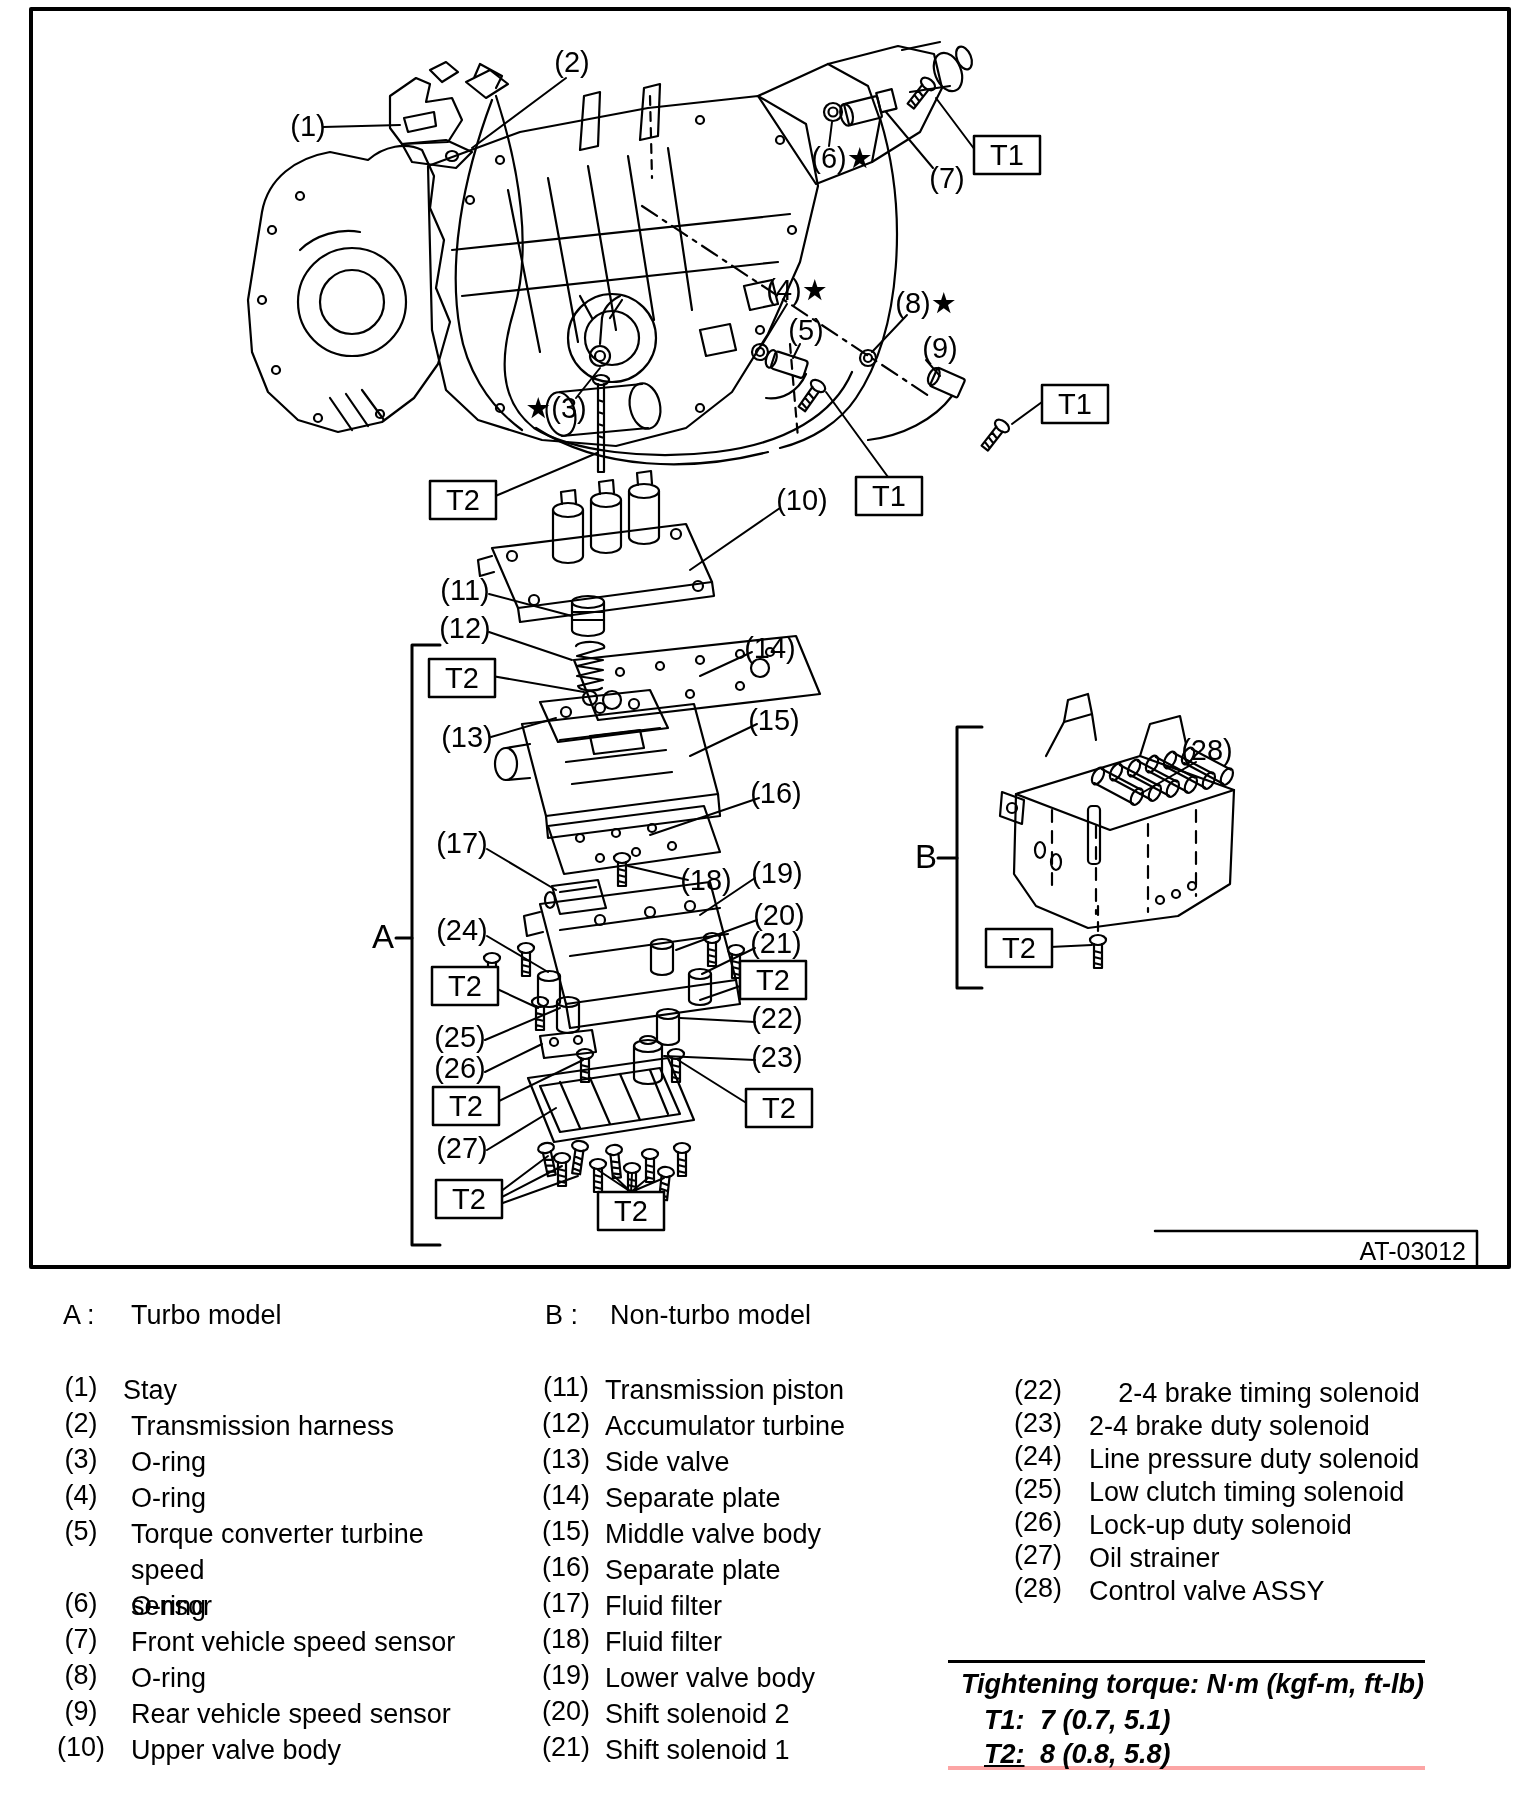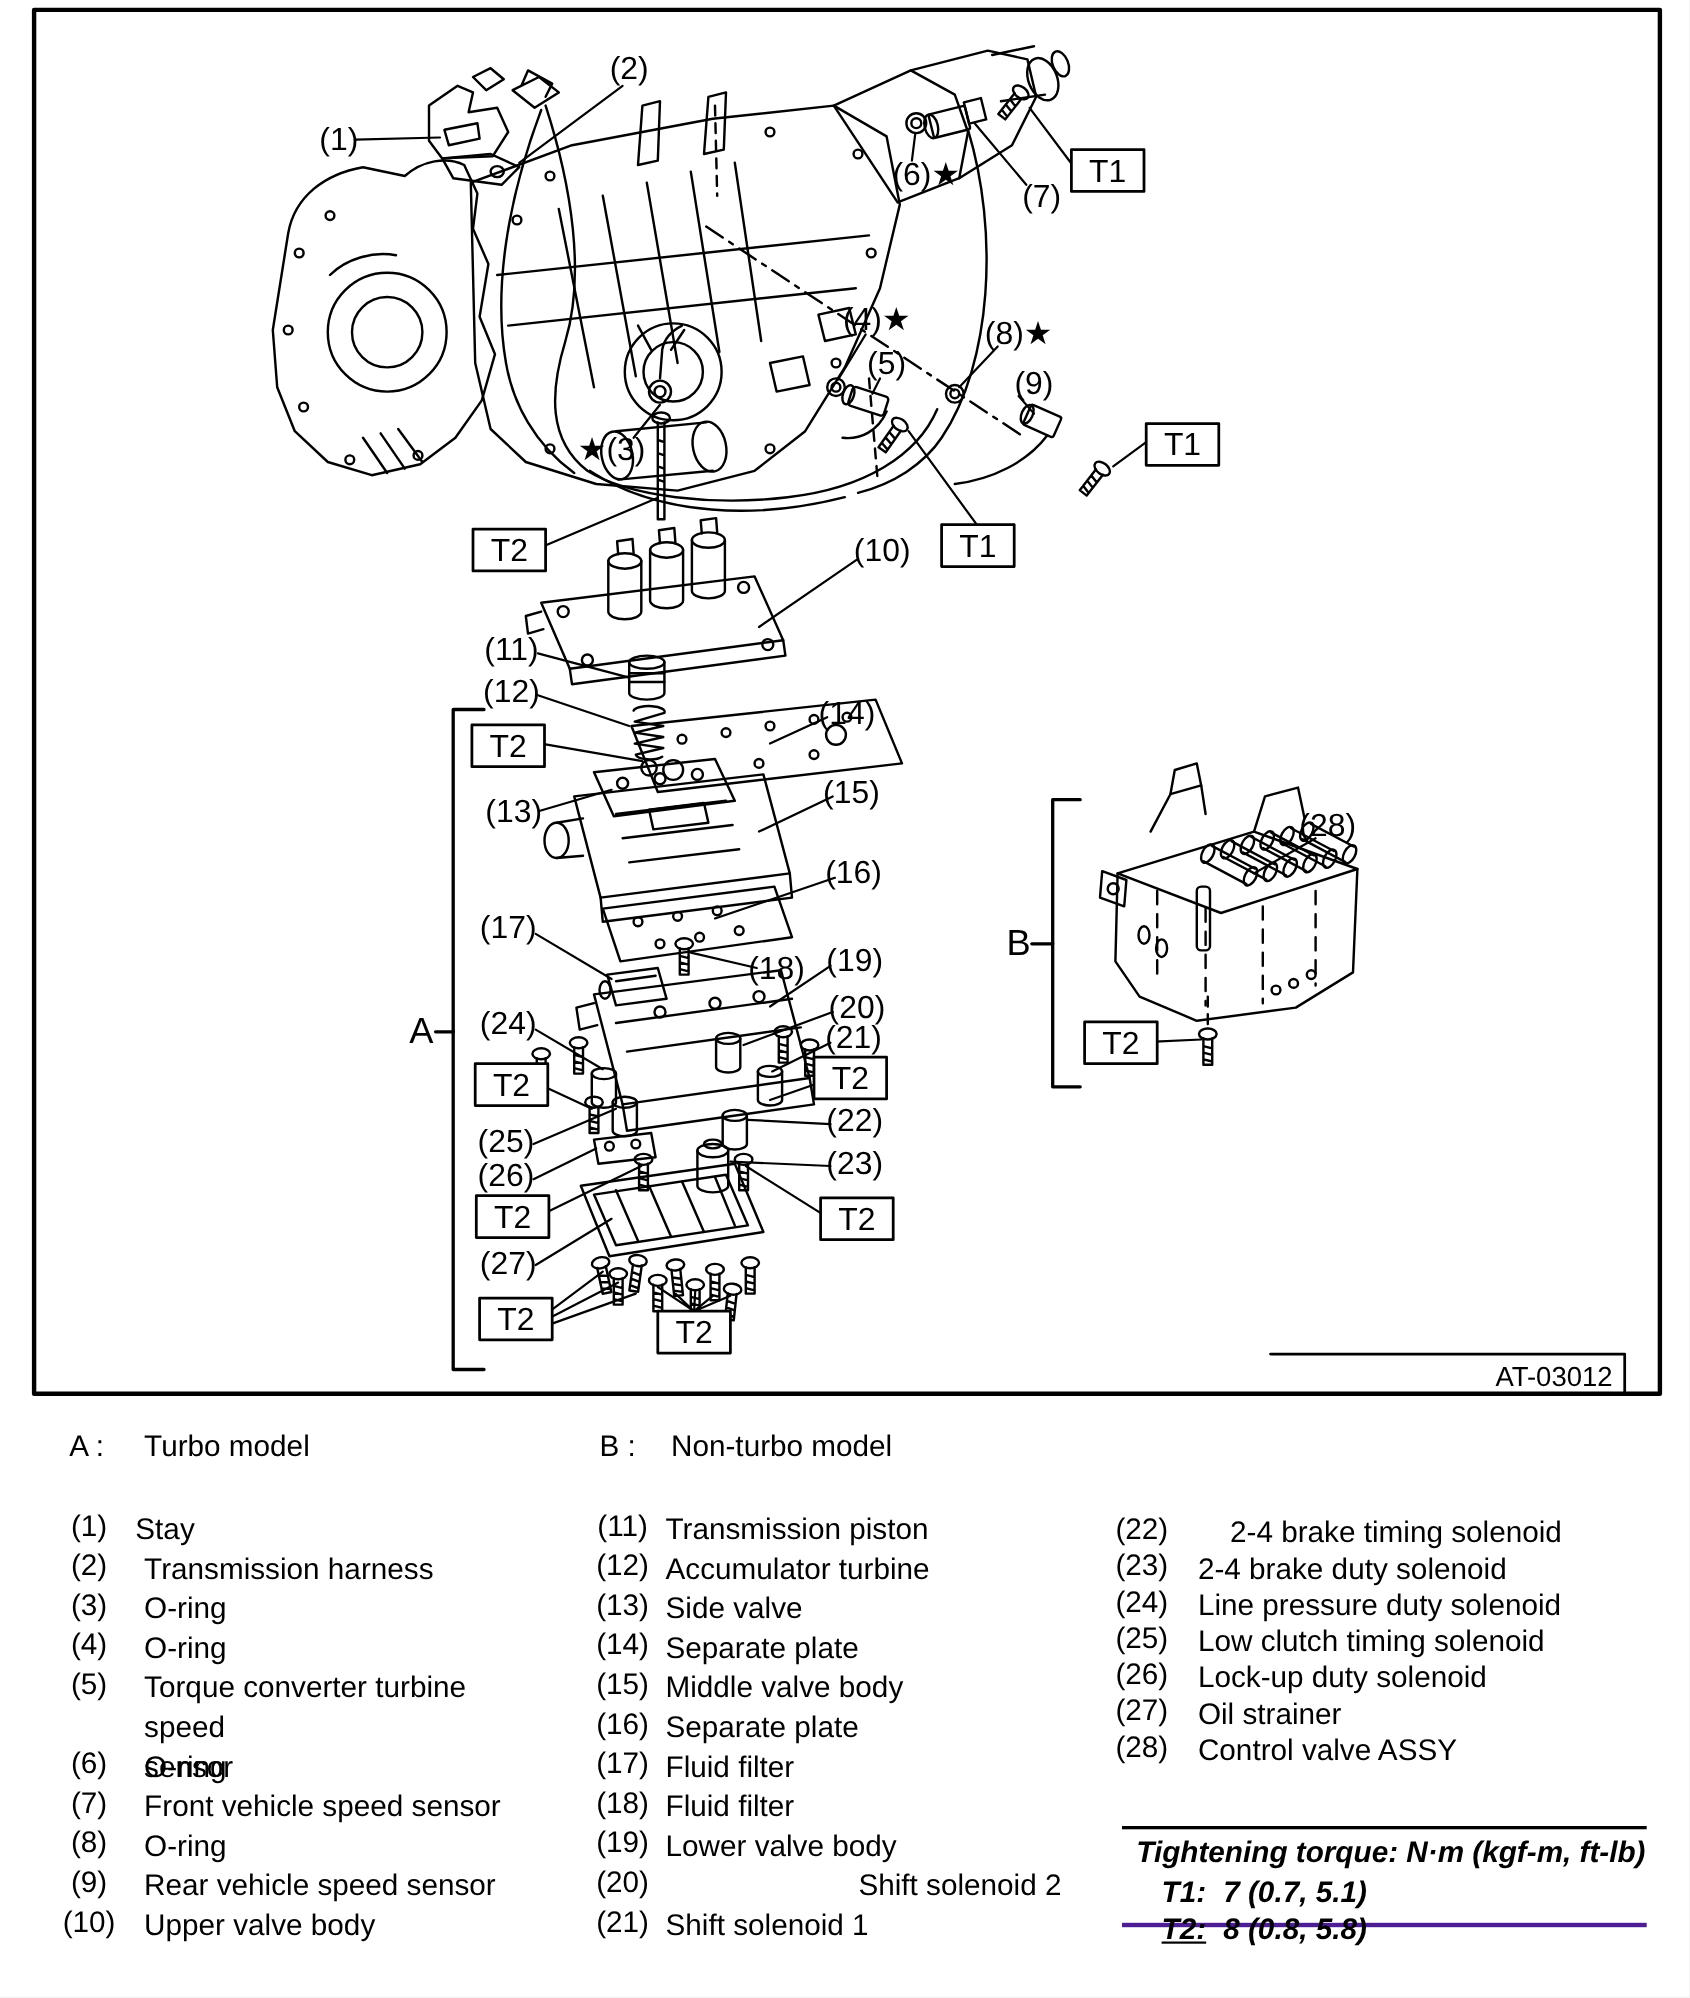--- a/index.html
+++ b/index.html
@@ -4,22 +4,22 @@
 <style>
   html,body{margin:0;padding:0;background:#e8e8e8;}
   .page{position:relative;width:1536px;height:1816px;background:#ffffff;
         font-family:"Liberation Sans",sans-serif;color:#000;overflow:hidden;}
   svg text{font-family:"Liberation Sans",sans-serif;}
   .abs{position:absolute;}
   .legend-key{font-size:27px;}
   .legend-label{font-size:27px;}
   .part-num{position:absolute;width:80px;text-align:center;font-size:27px;white-space:nowrap;}
   .part-name{position:absolute;font-size:27px;line-height:36px;white-space:pre-line;width:360px;}
-  .torque-table{position:absolute;left:1020px;top:1660px;width:477px;height:92px;
-                border-top:3px solid #000;border-bottom:4px solid #4c1d95;box-sizing:border-box;}
+  .torque-table{position:absolute;left:948px;top:1660px;width:477px;height:110px;
+                border-top:3px solid #000;border-bottom:4px solid #fca5a5;box-sizing:border-box;}
   .tt-title{position:absolute;left:13px;top:6px;font-size:27px;font-weight:bold;font-style:italic;white-space:nowrap;}
   .tt-id{position:absolute;left:36px;font-size:27px;font-weight:bold;font-style:italic;}
   .tt-val{position:absolute;left:92px;font-size:27px;font-weight:bold;font-style:italic;white-space:nowrap;}
 </style>
 </head>
 <body>
 
 <div class="page">
 
   <svg id="diagram" width="1536" height="1290" viewBox="0 0 1536 1290" style="position:absolute;left:0;top:0;" fill="none" stroke="#000" stroke-width="2.2" stroke-linecap="round" stroke-linejoin="round">
@@ -460,21 +460,21 @@
       <span class="part-name" style="left: 605px; top: 1516px;">Middle valve body</span>
       <span class="part-num" style="left: 526px; top: 1552px;">(16)</span>
       <span class="part-name" style="left: 605px; top: 1552px;">Separate plate</span>
       <span class="part-num" style="left: 526px; top: 1588px;">(17)</span>
       <span class="part-name" style="left: 605px; top: 1588px;">Fluid filter</span>
       <span class="part-num" style="left: 526px; top: 1624px;">(18)</span>
       <span class="part-name" style="left: 605px; top: 1624px;">Fluid filter</span>
       <span class="part-num" style="left: 526px; top: 1660px;">(19)</span>
       <span class="part-name" style="left: 605px; top: 1660px;">Lower valve body</span>
       <span class="part-num" style="left: 526px; top: 1696px;">(20)</span>
-      <span class="part-name" style="left: 605px; top: 1696px; text-align: right;">Shift solenoid 2</span>
+      <span class="part-name" style="left: 605px; top: 1696px;">Shift solenoid 2</span>
       <span class="part-num" style="left: 526px; top: 1732px;">(21)</span>
       <span class="part-name" style="left: 605px; top: 1732px;">Shift solenoid 1</span>
     </div>
   <div id="col3">
       <span class="part-num" style="left: 998px; top: 1375px;">(22)</span>
       <span class="part-name" style="left: 1089px; top: 1375px; text-align: center;">2-4 brake timing solenoid</span>
       <span class="part-num" style="left: 998px; top: 1408px;">(23)</span>
       <span class="part-name" style="left: 1089px; top: 1408px;">2-4 brake duty solenoid</span>
       <span class="part-num" style="left: 998px; top: 1441px;">(24)</span>
       <span class="part-name" style="left: 1089px; top: 1441px;">Line pressure duty solenoid</span>

